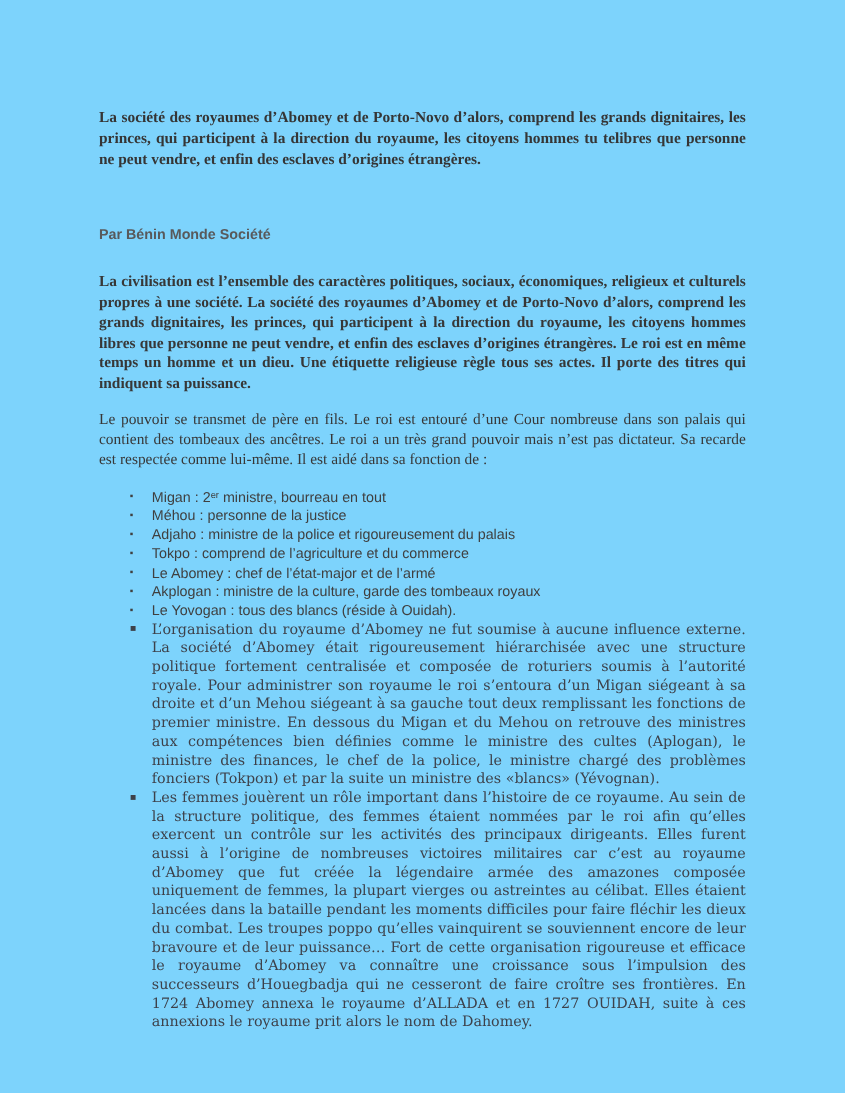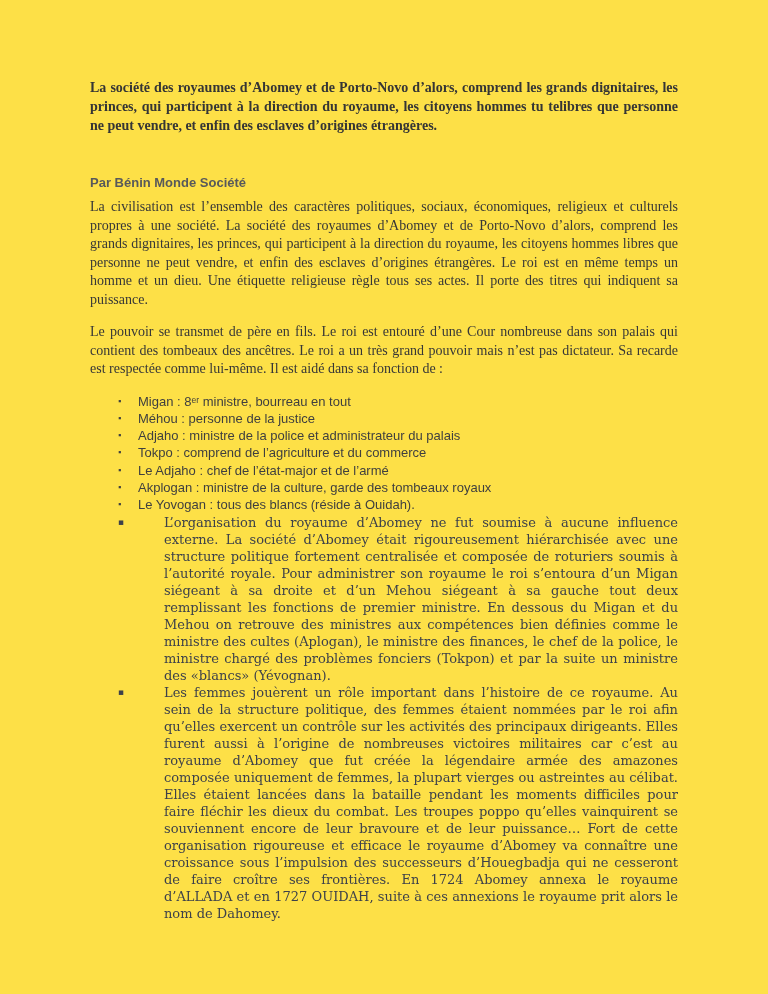--- a/index.html
+++ b/index.html
@@ -7,50 +7,50 @@
     width: 768px;
     height: 994px;
     background: #ffffff;
     overflow: hidden;
     font-family: "Liberation Serif", serif;
   }
   .page {
     box-sizing: border-box;
     width: 768px;
     height: 994px;
-    padding: 64px 90px 0 90px;
-    background: #fde047;
+    padding: 84px 90px 0 90px;
+    background: #7dd3fc;
   }
   
   .lede {
     font-family: "Liberation Serif", serif;
     font-weight: bold;
     font-size: 14px;
     line-height: 19px;
     text-align: justify;
     color: #353535;
   }
   
   .byline {
-    margin-top: 40px;
+    margin-top: 50px;
     font-family: "Liberation Sans", sans-serif;
     font-weight: bold;
     font-size: 13px;
     line-height: 16px;
     color: #58595b;
   }
   
   .para {
     font-family: "Liberation Serif", serif;
     font-size: 14px;
     line-height: 18.5px;
     text-align: justify;
     color: #373737;
   }
-  .para-1 { margin-top: 7px; }
+  .para-1 { margin-top: 27px; font-weight: bold; }
   .para-2 { margin-top: 3px; font-family: Liberation Serif, serif; }
   
   .ministers {
     margin: 8px 0 0 0;
     padding: 0;
     list-style: none;
   }
   .m-item {
     display: flex;
     font-family: "Liberation Sans", sans-serif;
@@ -86,56 +86,55 @@
     line-height: 17px;
     color: #3d414a;
   }
   .e-item .bullet {
     color: #3d414a;
     line-height: 17px;
   }
   .e-text {
     flex: 1;
     text-align: justify;
-    margin-left: 26px;
   }
 </style>
 </head>
 <body>
 
 <div class="page">
 
   <p class="lede">La société des royaumes d’Abomey et de Porto-Novo d’alors, comprend les grands dignitaires, les princes, qui participent à la direction du royaume, les citoyens hommes tu telibres que personne ne peut vendre, et enfin des esclaves d’origines étrangères.</p>
 
   <div class="byline">Par Bénin Monde Société</div>
 
   <p class="para para-1">La civilisation est l’ensemble des caractères politiques, sociaux, économiques, religieux et culturels propres à une société. La société des royaumes d’Abomey et de Porto-Novo d’alors, comprend les grands dignitaires, les princes, qui participent à la direction du royaume, les citoyens hommes libres que personne ne peut vendre, et enfin des esclaves d’origines étrangères. Le roi est en même temps un homme et un dieu. Une étiquette religieuse règle tous ses actes. Il porte des titres qui indiquent sa puissance.</p>
 
   <p class="para para-2">Le pouvoir se transmet de père en fils. Le roi est entouré d’une Cour nombreuse dans son palais qui contient des tombeaux des ancêtres. Le roi a un très grand pouvoir mais n’est pas dictateur. Sa recarde est respectée comme lui-même. Il est aidé dans sa fonction de :</p>
 
   <ul class="ministers">
     <li class="m-item">
         <span class="bullet">▪</span>
-        <span class="m-text"><span>Migan : 8</span><span class="sup">er</span><span> ministre, bourreau en tout</span></span>
+        <span class="m-text"><span>Migan : 2</span><span class="sup">er</span><span> ministre, bourreau en tout</span></span>
       </li>
     <li class="m-item">
         <span class="bullet">▪</span>
         <span class="m-text"><span>Méhou : personne de la justice</span></span>
       </li>
     <li class="m-item">
         <span class="bullet">▪</span>
-        <span class="m-text"><span>Adjaho : ministre de la police et administrateur du palais</span></span>
+        <span class="m-text"><span>Adjaho : ministre de la police et rigoureusement du palais</span></span>
       </li>
     <li class="m-item">
         <span class="bullet">▪</span>
         <span class="m-text"><span>Tokpo : comprend de l’agriculture et du commerce</span></span>
       </li>
     <li class="m-item">
         <span class="bullet">▪</span>
-        <span class="m-text"><span>Le Adjaho : chef de l’état-major et de l’armé</span></span>
+        <span class="m-text"><span>Le Abomey : chef de l’état-major et de l’armé</span></span>
       </li>
     <li class="m-item">
         <span class="bullet">▪</span>
         <span class="m-text"><span>Akplogan : ministre de la culture, garde des tombeaux royaux</span></span>
       </li>
     <li class="m-item">
         <span class="bullet">▪</span>
         <span class="m-text"><span>Le Yovogan : tous des blancs (réside à Ouidah).</span></span>
       </li>
   </ul>

